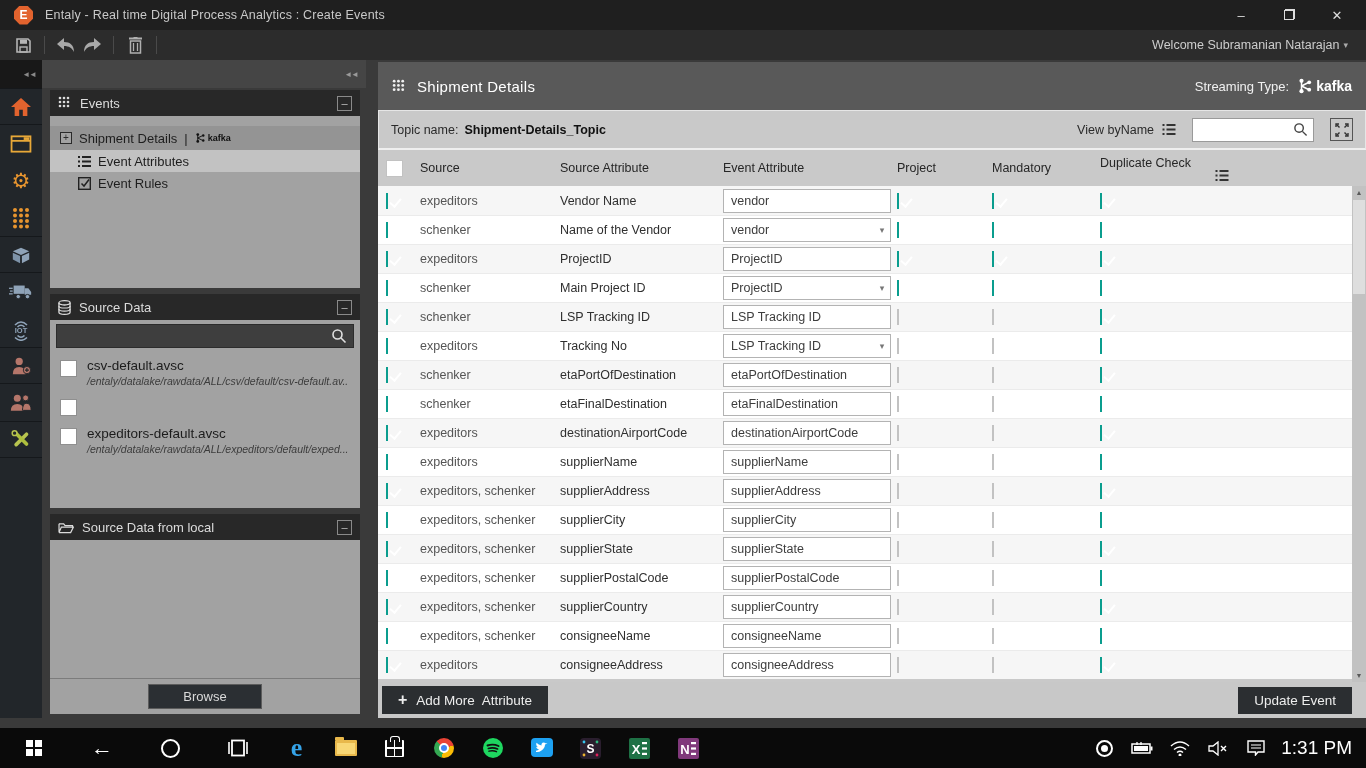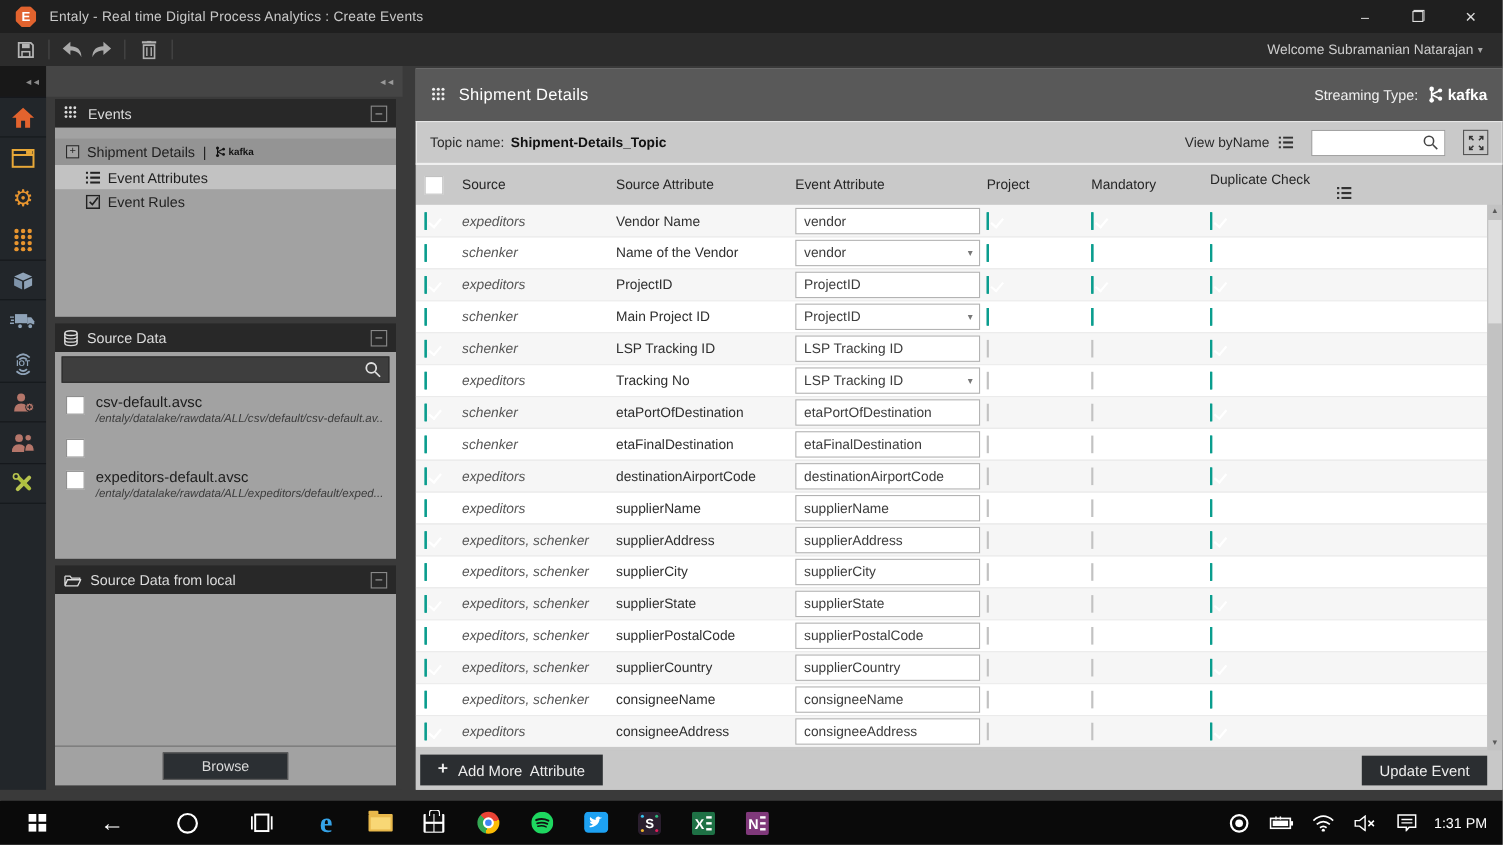--- a/index.html
+++ b/index.html
@@ -101,21 +101,21 @@
   .chead { height:36px; background:#c9c9c9; flex:0 0 auto; font-size:12.5px; color:#262626; }
   .chead .hcell { display:flex; align-items:center; }
   .chead-last { display:flex; align-items:center; justify-content:flex-end; padding-right:22px;flex-direction:column; }
 
   .rows-wrap { flex:1 1 auto; display:flex; background:#c9c9c9; overflow:hidden; }
   .rows { flex:1; }
   .trow { height:29px; font-size:12.5px; }
   .trow.g { background:#f6f6f6; }
   .trow.w { background:#ffffff; }
   .trow + .trow { border-top:1px solid #ebebeb; }
-  .c-src { color:#555; font-style:italic; }
+  .c-src { color:#555; }
   .c-attr { color:#2f2f2f; }
 
   .cb { width:17px; height:17px; border:1px solid #c2c2c2; background:#fff; position:relative; flex:0 0 auto;}
   .cb.on { background:#0a9d8e; border-color:#0a9d8e; }
   .cb.on::after { content:""; position:absolute; left:5px; top:2px; width:5px; height:9px;
                   border:solid #fff; border-width:0 2px 2px 0; transform:rotate(40deg); }
 
   .ebox { width:168px; height:24px; border:1px solid #b3b3b3; background:#fff; display:flex; align-items:center; }
   .ebox input { flex:1; min-width:0; border:0; outline:0; font-size:12.5px; color:#3d3d3d; padding:0 7px; font-family:inherit; background:transparent;}
   .ebox .dd { width:16px; color:#777; font-size:9px; text-align:center; }
@@ -147,21 +147,21 @@
   .chrome-ico::after { content:""; position:absolute; inset:5px; border-radius:50%; background:#4285f4; border:2px solid #fff; }
   .store-bag { width:19px; height:17px; background:#fff; border-radius:1px; position:relative; display:flex; align-items:center; justify-content:center;}
   .store-bag::before { content:""; position:absolute; top:-4px; width:8px; height:5px; border:1.5px solid #fff; border-bottom:0; border-radius:3px 3px 0 0;}
   .win4 { display:grid; grid-template-columns:7px 7px; grid-template-rows:7px 7px; gap:1.5px; }
   .win4 span { background:#fff; }
   .win4.dark span { background:#111; }
   .tray { margin-left:auto; display:flex; align-items:center; gap:0; }
   .tray .tb-item { width:38px; }
   .record-dot { width:17px; height:17px; border:2px solid #fff; border-radius:50%; display:flex; align-items:center; justify-content:center;}
   .record-dot::after { content:""; width:7px; height:7px; background:#fff; border-radius:50%; }
-  .tb-time { font-size:13px; padding:0 14px 0 6px; }
+  .tb-time { font-size:19px; padding:0 14px 0 6px; }
   svg { display:block; }
 </style>
 </head>
 <body>
 <div class="page">
 
 <div class="titlebar">
   <div class="app-logo">E</div>
   <div class="title-text">Entaly - Real time Digital Process Analytics : Create Events</div>
   <div class="win-controls">

